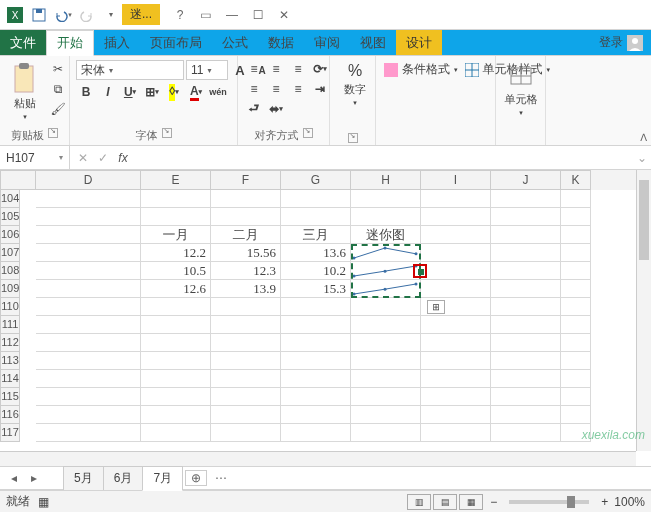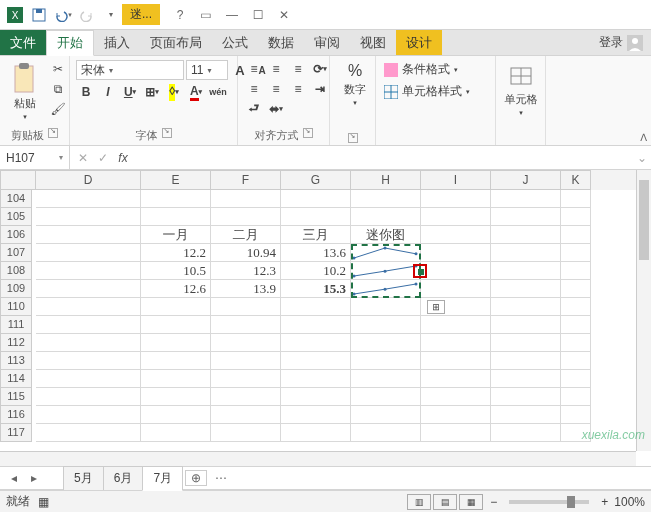--- a/index.html
+++ b/index.html
@@ -4,21 +4,21 @@
 <style>
 *{margin:0;padding:0;box-sizing:border-box;font-family:"Microsoft YaHei",SimSun,sans-serif}
 body{width:651px;height:518px;background:#fff;overflow:hidden;font-size:12px;color:#444}
 .titlebar{height:30px;background:#fff;border-bottom:1px solid #d4d4d4;display:flex;align-items:center;padding:0 4px}
 .qat{display:flex;align-items:center;gap:2px}
 .qat-btn{width:22px;height:22px;display:flex;align-items:center;justify-content:center;cursor:pointer}
 .titletext{flex:1;text-align:center;color:#217346;font-size:13px}
 .winbtns{display:flex;align-items:center;gap:2px}
 .winbtn{width:24px;height:22px;display:flex;align-items:center;justify-content:center;cursor:pointer;color:#666}
 .mini-badge{background:#f0c020;padding:2px 8px;color:#333;font-size:12px;margin-right:8px}
-.tabs{height:26px;display:flex;align-items:stretch;border-bottom:1px solid #d4d4d4;background:#e5e5e5}
+.tabs{height:26px;display:flex;align-items:stretch;border-bottom:1px solid #d4d4d4;background:#0ea5e9}
 .tab{padding:4px 10px;cursor:pointer;font-size:13px;color:#444;display:flex;align-items:center}
 .tab.file{background:#217346;color:#fff}
 .tab.active{color:#217346;border:1px solid #d4d4d4;border-bottom:1px solid #fff;margin-bottom:-1px;background:#fff}
 .tab.design{background:#f0c020;color:#333}
 .login{margin-left:auto;padding:4px 8px;display:flex;align-items:center;gap:4px;color:#444}
 .ribbon{height:90px;background:#f9f9f9;border-bottom:1px solid #d4d4d4;display:flex;position:relative}
 .rgroup{border-right:1px solid #e0e0e0;padding:4px 6px 2px;display:flex;flex-direction:column;justify-content:space-between}
 .rgroup-body{flex:1;display:flex;align-items:flex-start;gap:4px}
 .rgroup-label{text-align:center;font-size:11px;color:#666;padding-top:2px;display:flex;justify-content:center;gap:4px}
 .dlg-launcher{width:10px;height:10px;border:1px solid #aaa;position:relative;cursor:pointer}
@@ -39,21 +39,21 @@
 .namebar{height:24px;display:flex;align-items:center;border-bottom:1px solid #d4d4d4;background:#fff}
 .namebox{width:70px;border-right:1px solid #d4d4d4;padding:0 6px;height:100%;display:flex;align-items:center;font-size:12px}
 .fxbtns{display:flex;gap:2px;padding:0 4px;color:#aaa}
 .fxbtn{width:18px;cursor:pointer;text-align:center}
 .fxbar{flex:1;padding:0 6px;height:100%}
 .expand{width:18px;text-align:center;cursor:pointer;color:#aaa}
 .grid{position:relative;height:296px;overflow:hidden;background:#fff}
 .colhdr{display:flex;position:absolute;top:0;left:0;right:15px;height:20px;background:#f3f3f3}
 .corner{width:36px;border:1px solid #ccc;background:#f3f3f3}
 .ch{border:1px solid #ccc;border-left:none;text-align:center;line-height:18px;font-size:12px;color:#555}
-.rowhdr{position:absolute;top:20px;left:0;width:32px}
+.rowhdr{position:absolute;top:20px;left:0;width:20px}
 .rh{height:18px;border:1px solid #ccc;border-top:none;text-align:center;line-height:16px;font-size:11px;color:#555;background:#f3f3f3}
 .cells{position:absolute;top:20px;left:36px;right:15px;bottom:15px}
 .crow{display:flex;height:18px}
 .cell{border-right:1px solid #d9d9d9;border-bottom:1px solid #d9d9d9;text-align:right;padding:0 4px;line-height:17px;font-size:13px;font-family:SimSun,serif;position:relative}
 .cell.ctr{text-align:center}
 .sel-range{position:absolute;border:2px dashed #217346;pointer-events:none}
 .fill-handle{position:absolute;width:6px;height:6px;background:#217346;cursor:crosshair}
 .fill-red{position:absolute;border:2px solid #d00000;width:14px;height:14px;pointer-events:none}
 .autofill-btn{position:absolute;width:18px;height:14px;border:1px solid #aaa;background:#fff;cursor:pointer;font-size:9px;display:flex;align-items:center;justify-content:center}
 .vscroll{position:absolute;right:0;top:0;width:15px;bottom:15px;background:#f3f3f3;border-left:1px solid #ccc}
@@ -232,21 +232,21 @@
         <span class="lbl">数字</span>
         <span style="font-size:7px">▾</span>
       </div>
     </div>
     <div class="rgroup-label">
         <span class="dlg-launcher"></span>
       </div>
   </div>
 
   <div class="rgroup" style="width:120px">
-    <div class="rgroup-body" style="flex-direction:column;gap:3px">
+    <div class="rgroup-body" style="flex-direction:row;gap:3px">
       <div class="menuline">
           <span class="ic">
             <svg width="14" height="14">
               <rect width="14" height="14" fill="#f9c"></rect>
             </svg>
           </span>
           <span>条件格式</span>
           <span style="font-size:7px">▾</span>
         </div>
       <div class="menuline">
@@ -353,21 +353,21 @@
         <div class="cell ctr" style="width: 70px;">二月</div>
         <div class="cell ctr" style="width: 70px;">三月</div>
         <div class="cell ctr" style="width: 70px;">迷你图</div>
         <div class="cell" style="width: 70px;"></div>
         <div class="cell" style="width: 70px;"></div>
         <div class="cell" style="width: 30px;"></div>
       </div>
       <div class="crow">
         <div class="cell" style="width: 105px;"></div>
         <div class="cell" style="width: 70px;">12.2</div>
-        <div class="cell" style="width: 70px;">10.94</div>
+        <div class="cell" style="width: 70px;">15.56</div>
         <div class="cell" style="width: 70px;">13.6</div>
         <div class="cell" style="width: 70px; position: relative;">
           <svg width="66" height="14" style="position:absolute;left:1px;top:2px">
             <path d="M2,12 L33,2 L64,7.833333333333334" fill="none" stroke="#3a6ea5" stroke-width="1"></path>
             <circle cx="2" cy="12" r="1.5" fill="#3a6ea5"></circle>
             <circle cx="33" cy="2" r="1.5" fill="#3a6ea5"></circle>
             <circle cx="64" cy="7.833333333333334" r="1.5" fill="#3a6ea5"></circle>
           </svg>
         </div>
         <div class="cell" style="width: 70px;"></div>
@@ -388,21 +388,21 @@
           </svg>
         </div>
         <div class="cell" style="width: 70px;"></div>
         <div class="cell" style="width: 70px;"></div>
         <div class="cell" style="width: 30px;"></div>
       </div>
       <div class="crow">
         <div class="cell" style="width: 105px;"></div>
         <div class="cell" style="width: 70px;">12.6</div>
         <div class="cell" style="width: 70px;">13.9</div>
-        <div class="cell" style="width: 70px; font-weight: bold;">15.3</div>
+        <div class="cell" style="width: 70px;">15.3</div>
         <div class="cell" style="width: 70px; position: relative;">
           <svg width="66" height="14" style="position:absolute;left:1px;top:2px">
             <path d="M2,12 L33,7.185185185185184 L64,2" fill="none" stroke="#3a6ea5" stroke-width="1"></path>
             <circle cx="2" cy="12" r="1.5" fill="#3a6ea5"></circle>
             <circle cx="33" cy="7.185185185185184" r="1.5" fill="#3a6ea5"></circle>
             <circle cx="64" cy="2" r="1.5" fill="#3a6ea5"></circle>
           </svg>
         </div>
         <div class="cell" style="width: 70px;"></div>
         <div class="cell" style="width: 70px;"></div>

